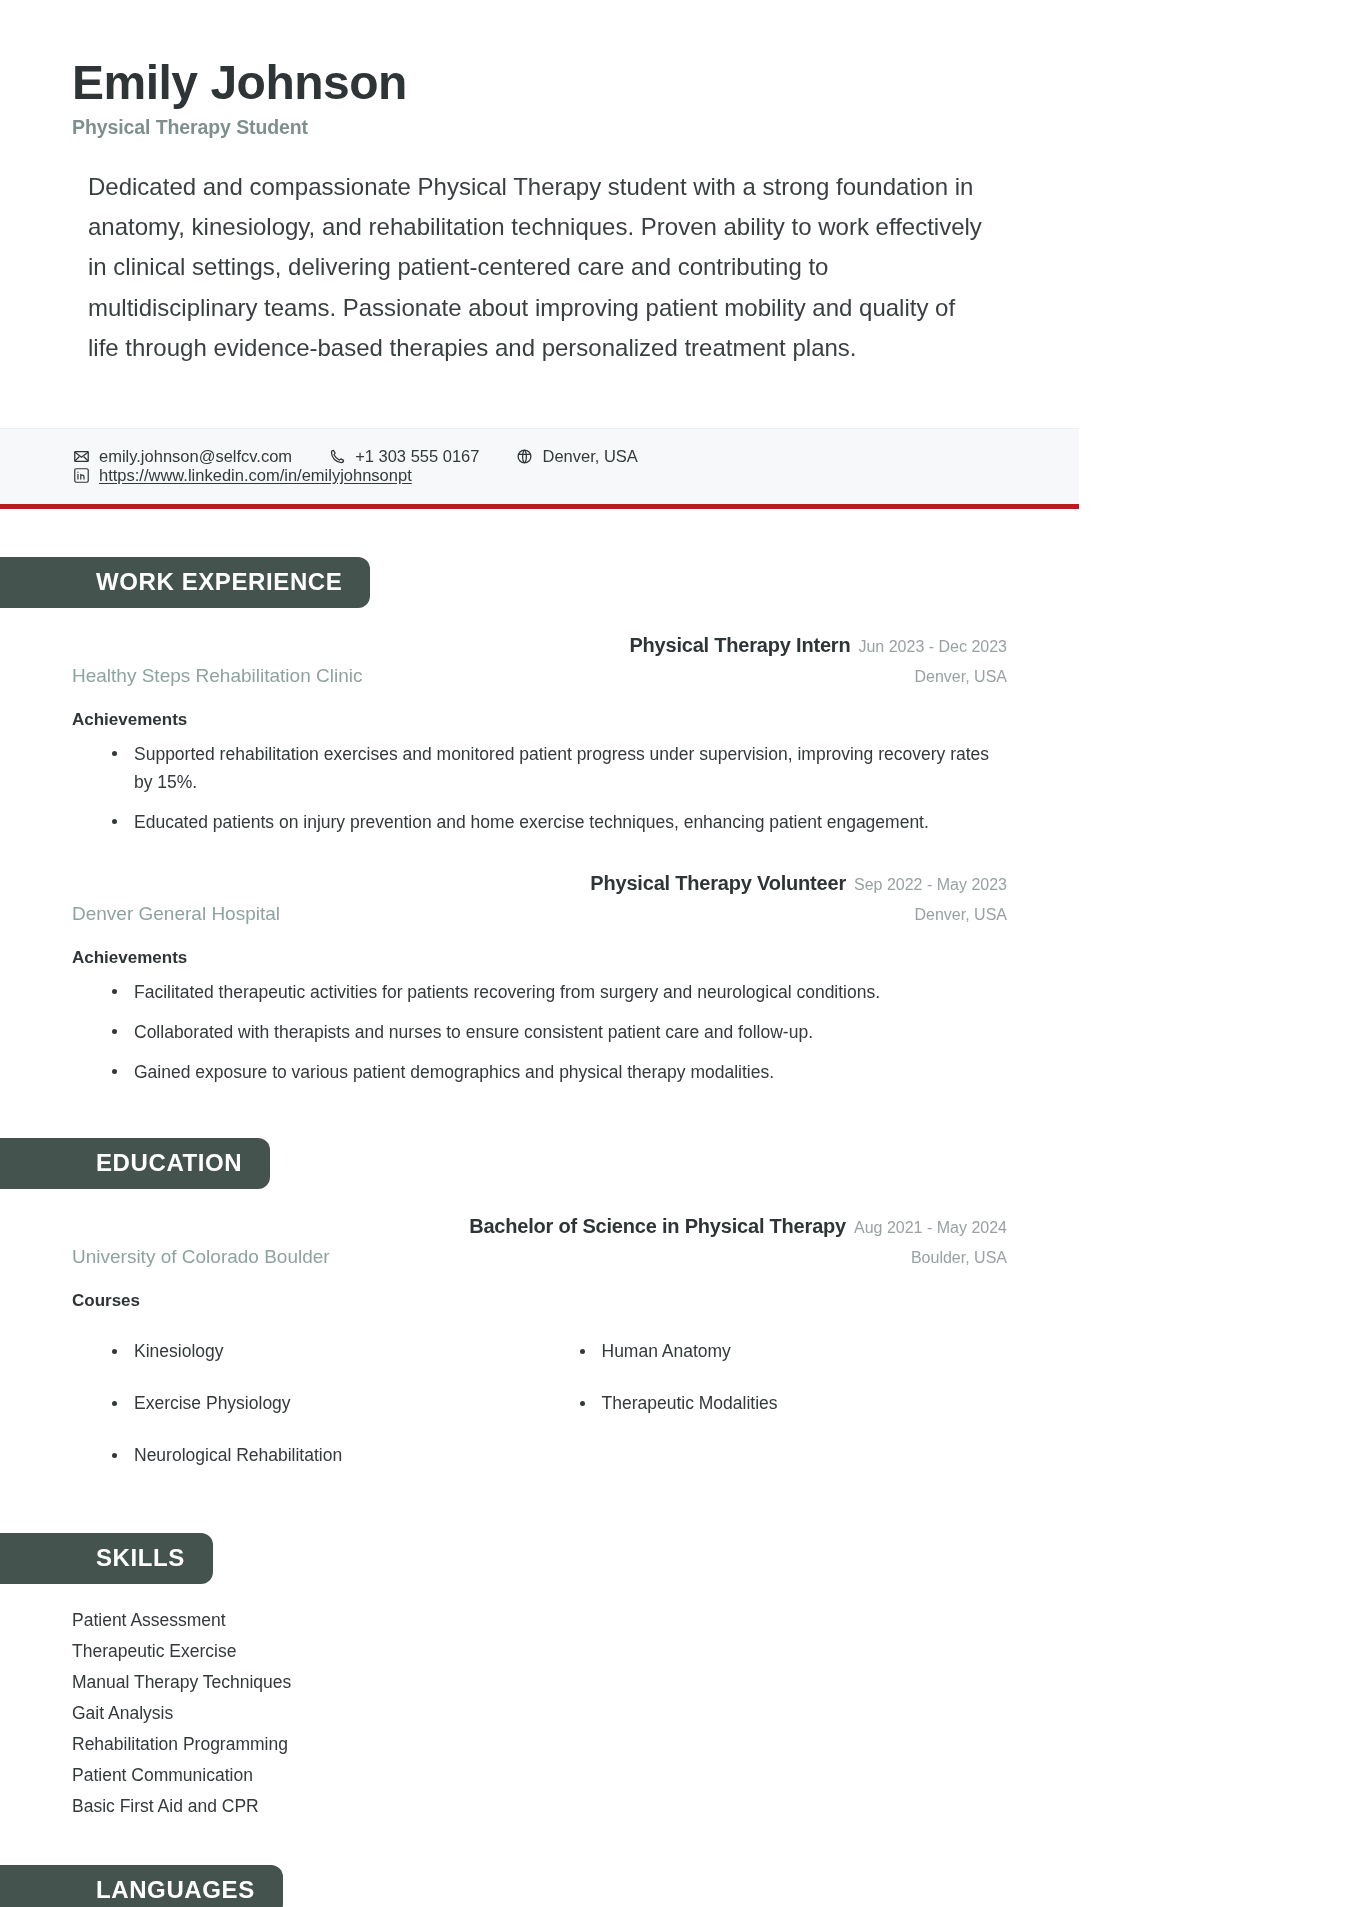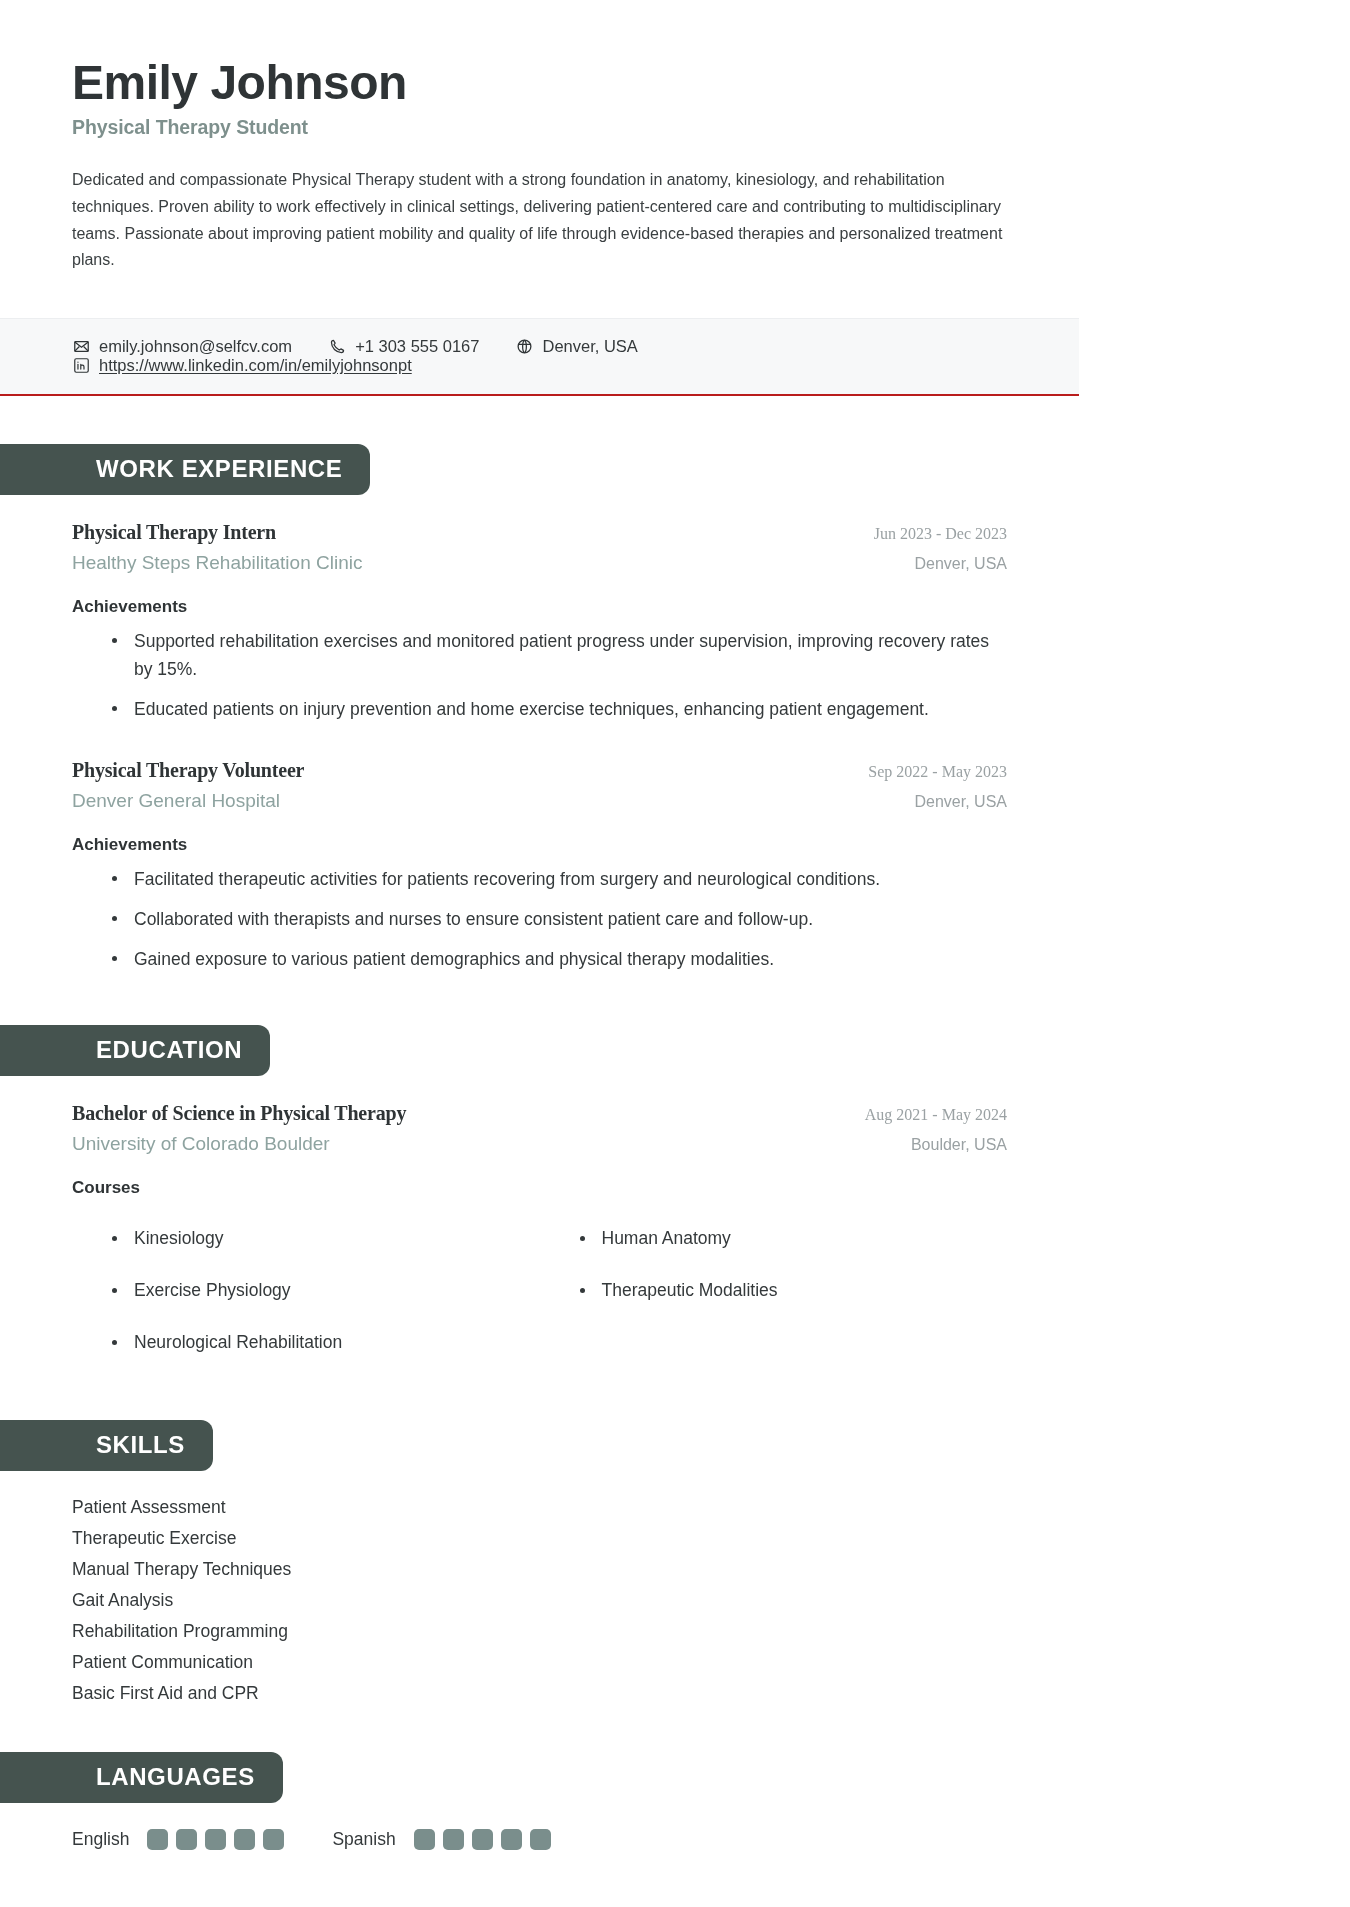--- a/index.html
+++ b/index.html
@@ -36,34 +36,34 @@
     margin: 0 0 6px 0;
   }
   .role {
     font-size: 19.5px;
     font-weight: 800;
     color: #7e908d;
     letter-spacing: -0.1px;
     margin: 0 0 28px 0;
   }
   .summary {
-    font-size: 16px;
+    font-size: 24px;
     line-height: 1.68;
     color: #3a3f41;
     max-width: 1160px;
-    margin: 0;
+    margin: 16px;
     font-weight: 400;
   }
 
   
   .contact-bar {
     margin-top: 34px;
     background: #f7f8f9;
     border-top: 1px solid #eceef0;
-    border-bottom: 2px solid #b91c1c;
+    border-bottom: 5px solid #b91c1c;
     padding: 18px 72px 19px 72px;
     display: flex;
     align-items: center;
     flex-wrap: wrap;
     gap: 0px;
   }
   .contact-item {
     display: flex;
     align-items: center;
     gap: 9px;
@@ -106,24 +106,23 @@
 
   .gap-work { height: 48px; }
   .gap-edu  { height: 52px; }
   .gap-skl  { height: 52px; }
   .gap-lng  { height: 48px; }
 
   
   .entry { margin-top: 26px; }
   .entry-row {
     display: flex;
-    justify-content: space-between;
+    justify-content: flex-end;
     align-items: baseline;
     gap: 8px;
-    font-family: Liberation Serif, serif;
   }
   .entry-title {
     font-size: 20px;
     font-weight: 800;
     color: #2f3436;
     letter-spacing: -0.2px;
   }
   .entry-date {
     font-size: 16px;
     color: #9aa1a3;

